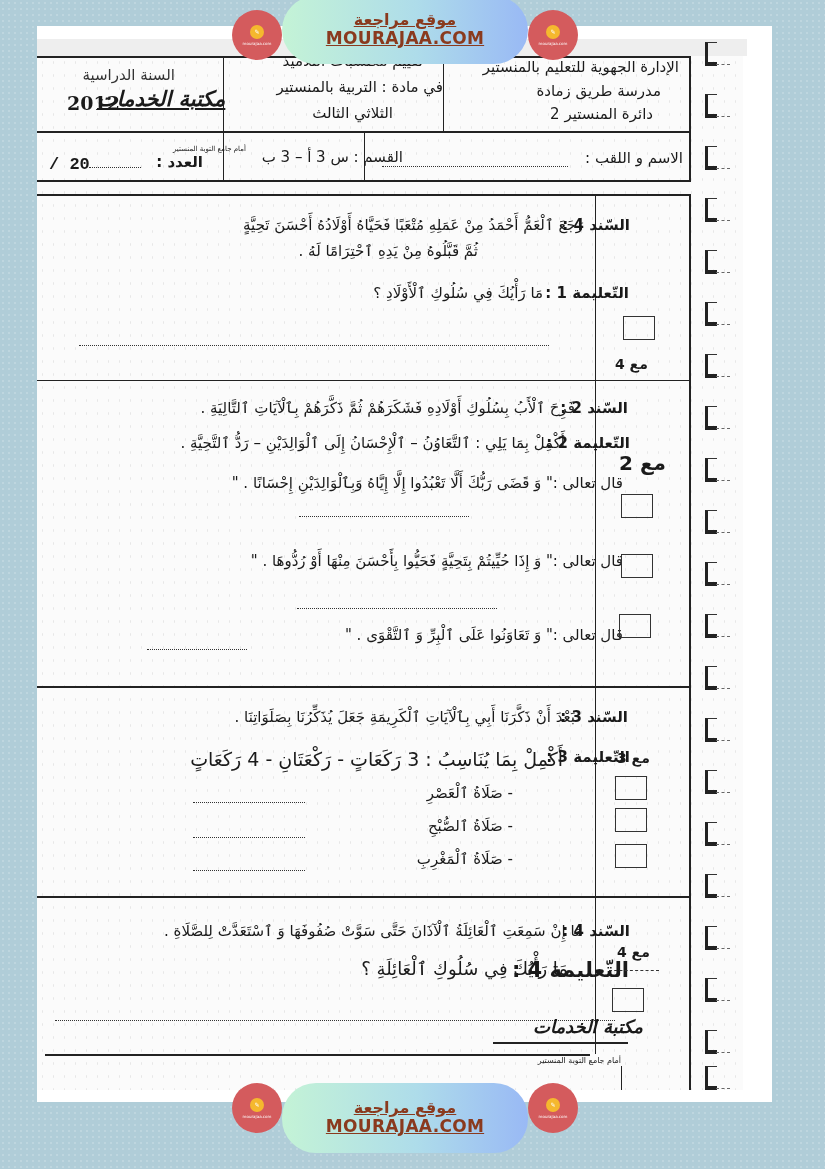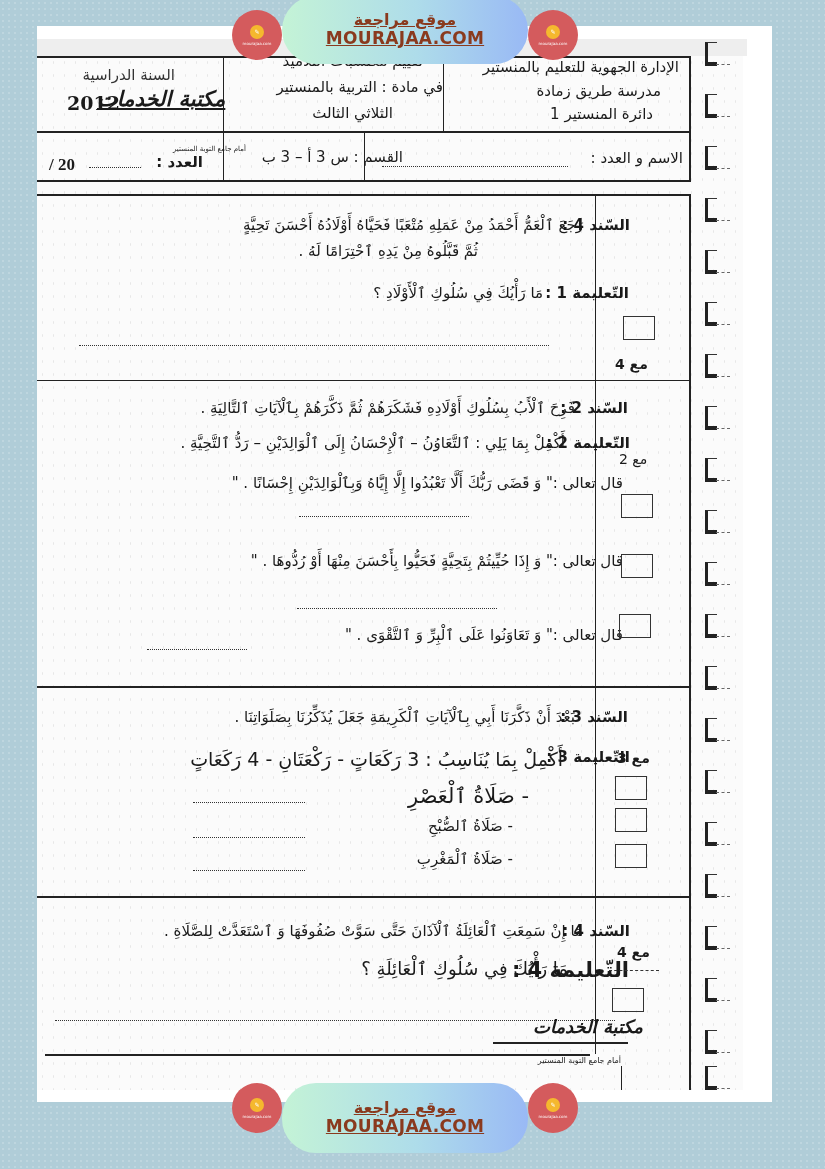--- a/index.html
+++ b/index.html
@@ -129,37 +129,37 @@
     <div class="line" style="left:0;top:0;width:654px;height:1.5px"></div>
     <div class="line" style="left:652px;top:0;width:2px;height:125px"></div>
     <div class="line" style="left:0;top:75px;width:654px;height:1.5px"></div>
     <div class="line" style="left:0;top:124px;width:654px;height:2px"></div>
     <div class="line" style="left:406px;top:0;width:1px;height:75px"></div>
     <div class="line" style="left:186px;top:0;width:1px;height:124px"></div>
     <div class="line" style="left:327px;top:76px;width:1px;height:48px"></div>
 
     <div class="t" style="right:64px;top:2px;font-size:15px">الإدارة الجهوية للتعليم بالمنستير</div>
     <div class="t" style="right:82px;top:26px;font-size:15px">مدرسة طريق زمادة</div>
-    <div class="t" style="right:90px;top:49px;font-size:15px">دائرة المنستير 1</div>
+    <div class="t" style="right:90px;top:49px;font-size:15px">دائرة المنستير 2</div>
 
     <div class="t" style="right:320px;top:-4px;font-size:15px">تقييم مكتسبات التلاميذ</div>
     <div class="t" style="right:300px;top:22px;font-size:15px">في مادة : التربية بالمنستير</div>
     <div class="t" style="right:350px;top:48px;font-size:15px">الثلاثي الثالث</div>
 
     <div class="t" style="right:568px;top:10px;font-size:15px;color:#333">السنة الدراسية</div>
     <div class="t" style="left:30px;top:36px;font-size:19px;font-weight:bold;font-family:'DejaVu Serif',serif;direction:ltr">2012</div>
     <div class="stamp" style="left:60px;top:30px;font-size:21px;text-decoration:underline">مكتبة الخدمات</div>
 
-    <div class="t" style="right:60px;top:93px;font-size:15px">الاسم و العدد :</div>
+    <div class="t" style="right:60px;top:93px;font-size:15px">الاسم و اللقب :</div>
     <div class="dots" style="left:345px;top:110px;width:186px"></div>
     <div class="t" style="right:340px;top:92px;font-size:15px">القسم : س 3 أ – 3 ب</div>
     <div class="t" style="right:540px;top:97px;font-size:15px;font-weight:bold">العدد :</div>
     <div class="t" style="left:136px;top:89px;font-size:7px">أمام جامع التوبة المنستير</div>
     <div class="dots" style="left:52px;top:111px;width:52px"></div>
-    <div class="t" style="left:12px;top:99px;font-size:17px;font-weight:bold;font-family:Liberation Serif, serif;direction:ltr">/ 20</div>
+    <div class="t" style="left:12px;top:99px;font-size:17px;font-weight:bold;font-family:Liberation Mono, monospace;direction:ltr">/ 20</div>
 
     <div class="line" style="left:0;top:138px;width:654px;height:1.5px"></div>
     <div class="line" style="left:652px;top:138px;width:2px;height:896px"></div>
     <div class="line" style="left:558px;top:138px;width:1px;height:860px"></div>
     <div class="line" style="left:0;top:324px;width:654px;height:1px"></div>
     <div class="line" style="left:0;top:630px;width:654px;height:1.5px"></div>
     <div class="line" style="left:0;top:840px;width:654px;height:1.5px"></div>
 
     <div>
       <div class="t" style="right:113px;top:160px;font-size:15px;font-weight:bold">السّند 4 :</div>
@@ -183,33 +183,33 @@
       <div class="dots" style="left:262px;top:460px;width:170px"></div>
 
       <div class="t" style="right:120px;top:496px;font-size:15px">قال تعالى :</div>
       <div class="t" style="right:190px;top:496px;font-size:15px">" وَ إِذَا حُيِّيتُمْ بِتَحِيَّةٍ فَحَيُّوا بِأَحْسَنَ مِنْهَا أَوْ رُدُّوهَا . "</div>
       <div class="dots" style="left:260px;top:552px;width:200px"></div>
 
       <div class="t" style="right:120px;top:570px;font-size:15px">قال تعالى :</div>
       <div class="t" style="right:190px;top:570px;font-size:15px">" وَ تَعَاوَنُوا عَلَى ٱلْبِرِّ وَ ٱلتَّقْوَى . "</div>
       <div class="dots" style="left:110px;top:593px;width:100px"></div>
 
-      <div class="t" style="left:582px;top:395px;font-size:14px;font-weight:normal">مع 2</div>
+      <div class="t" style="left:582px;top:395px;font-size:20px;font-weight:bold">مع 2</div>
       <div class="box" style="left:584px;top:438px"></div>
       <div class="box" style="left:584px;top:498px"></div>
       <div class="box" style="left:582px;top:558px"></div>
     </div>
 
     <div>
       <div class="t" style="right:115px;top:652px;font-size:15px;font-weight:bold">السّند 3 :</div>
       <div class="t" style="right:168px;top:652px;font-size:15px">بَعْدَ أَنْ ذَكَّرَنَا أَبِي بِٱلْآيَاتِ ٱلْكَرِيمَةِ جَعَلَ يُذَكِّرُنَا بِصَلَوَاتِنَا .</div>
       <div class="t" style="right:113px;top:692px;font-size:15px;font-weight:bold">التّعليمة 3 :</div>
       <div class="t" style="right:180px;top:692px;font-size:19px">أَكْمِلْ بِمَا يُنَاسِبُ : 3 رَكَعَاتٍ - رَكْعَتَانِ - 4 رَكَعَاتٍ</div>
 
-      <div class="t" style="right:214px;top:728px;font-size:21px">- صَلَاةُ ٱلْعَصْرِ</div>
+      <div class="t" style="right:230px;top:728px;font-size:15px">- صَلَاةُ ٱلْعَصْرِ</div>
       <div class="dots" style="left:156px;top:746px;width:112px"></div>
       <div class="t" style="right:230px;top:761px;font-size:15px">- صَلَاةُ ٱلصُّبْحِ</div>
       <div class="dots" style="left:156px;top:781px;width:112px"></div>
       <div class="t" style="right:230px;top:794px;font-size:15px">- صَلَاةُ ٱلْمَغْرِبِ</div>
       <div class="dots" style="left:156px;top:814px;width:112px"></div>
 
       <div class="t" style="left:580px;top:694px;font-size:14px;font-weight:bold">مع 3</div>
       <div class="box" style="left:578px;top:720px"></div>
       <div class="box" style="left:578px;top:752px"></div>
       <div class="box" style="left:578px;top:788px"></div>

